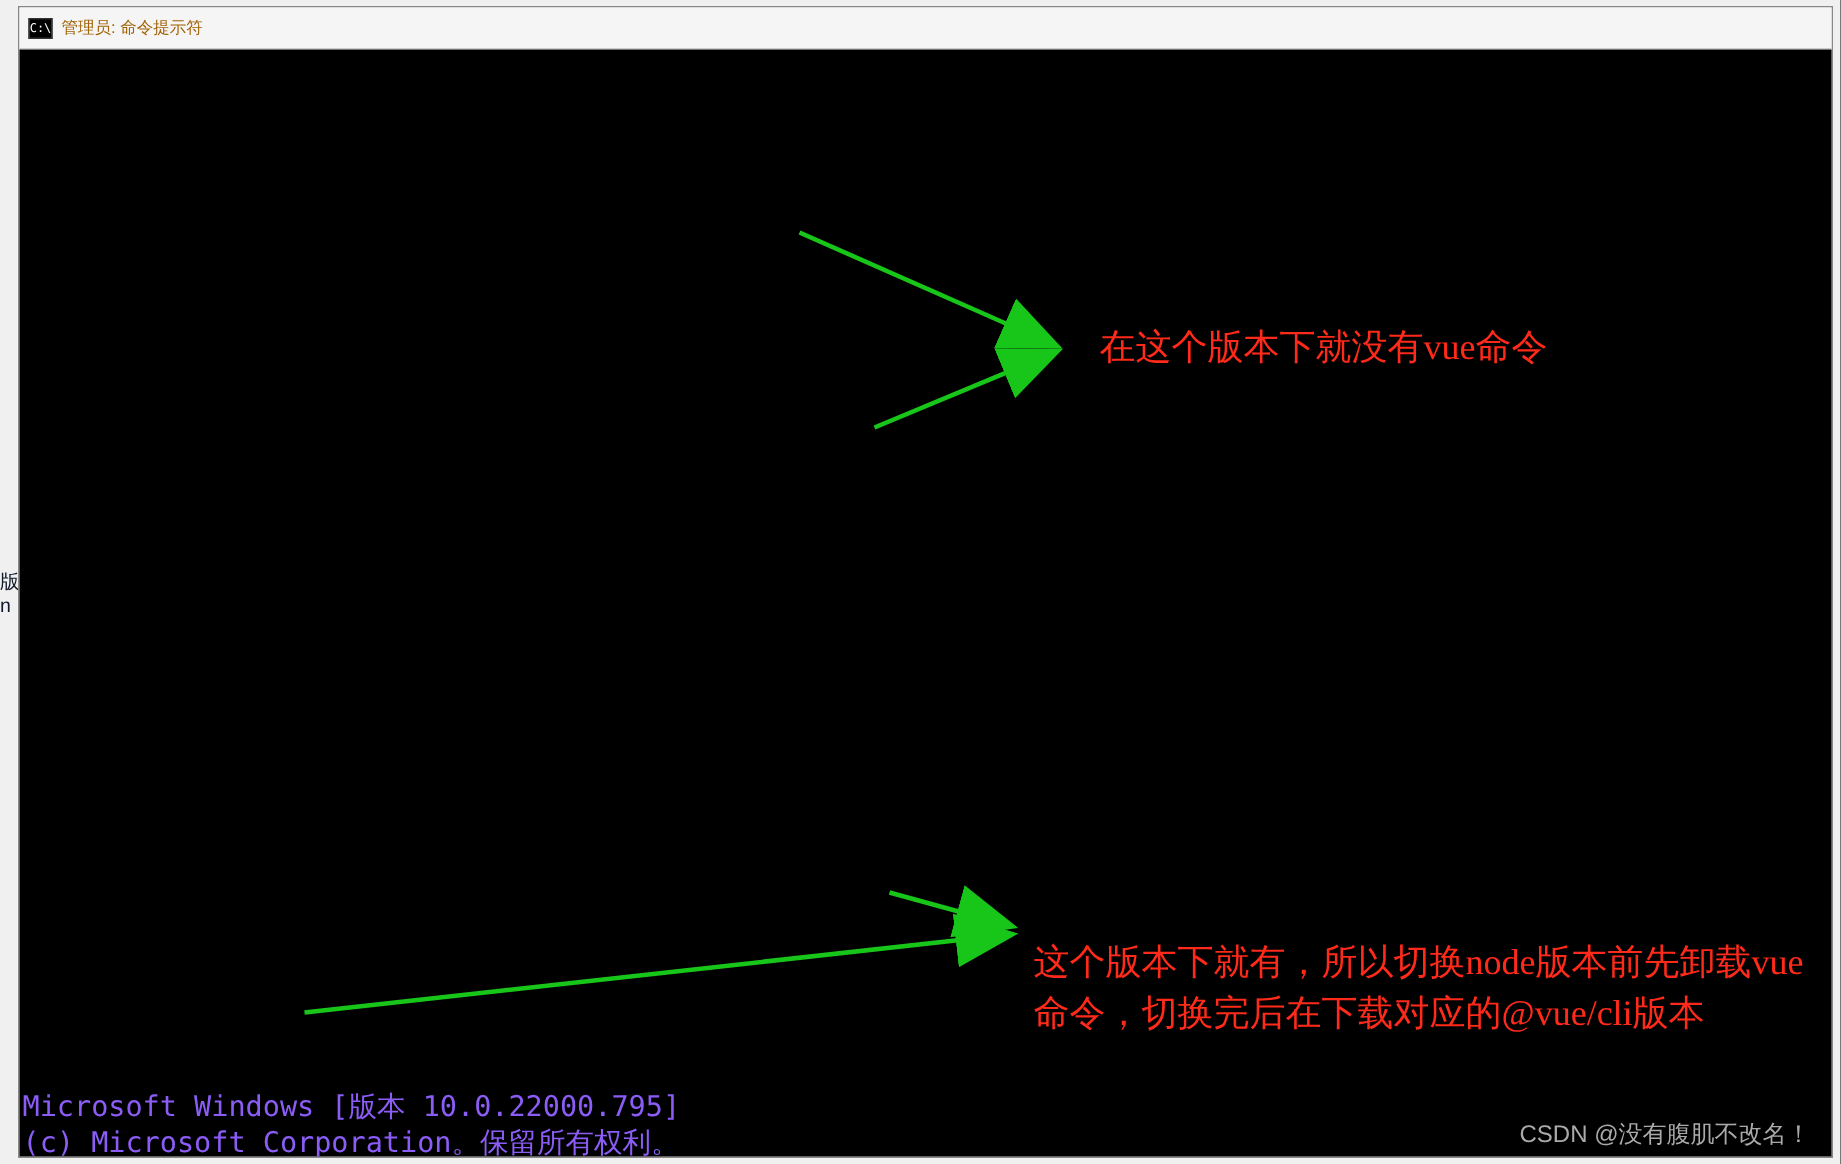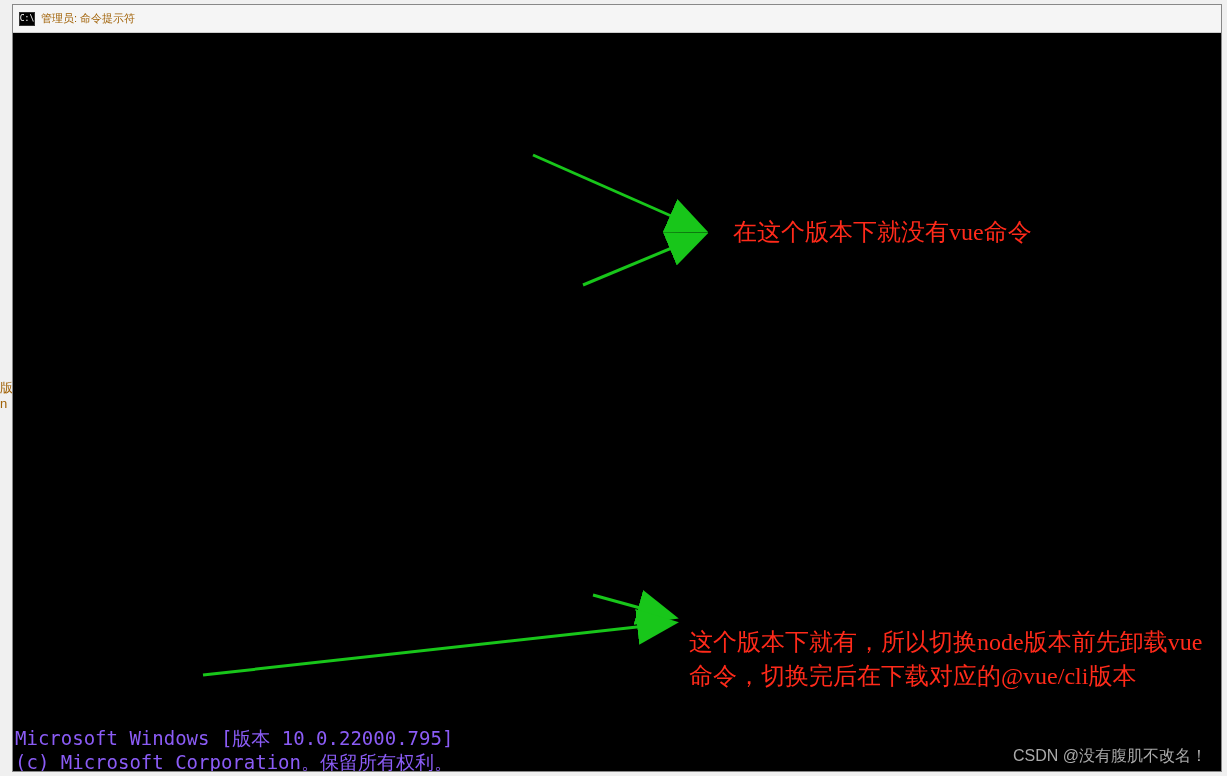--- a/index.html
+++ b/index.html
@@ -82,21 +82,21 @@
     .arrow-svg {
       position: absolute;
       pointer-events: none;
     }
     .left-strip {
       position: absolute;
       left: 0;
       top: 380px;
       width: 13px;
       font-size: 13px;
-      color: #a16207;
+      color: #0f172a;
       line-height: 16px;
     }
   </style>
 </head>
 <body>
 
 <div class="left-strip">版n</div>
 
 <div class="window">
   <div class="titlebar">

